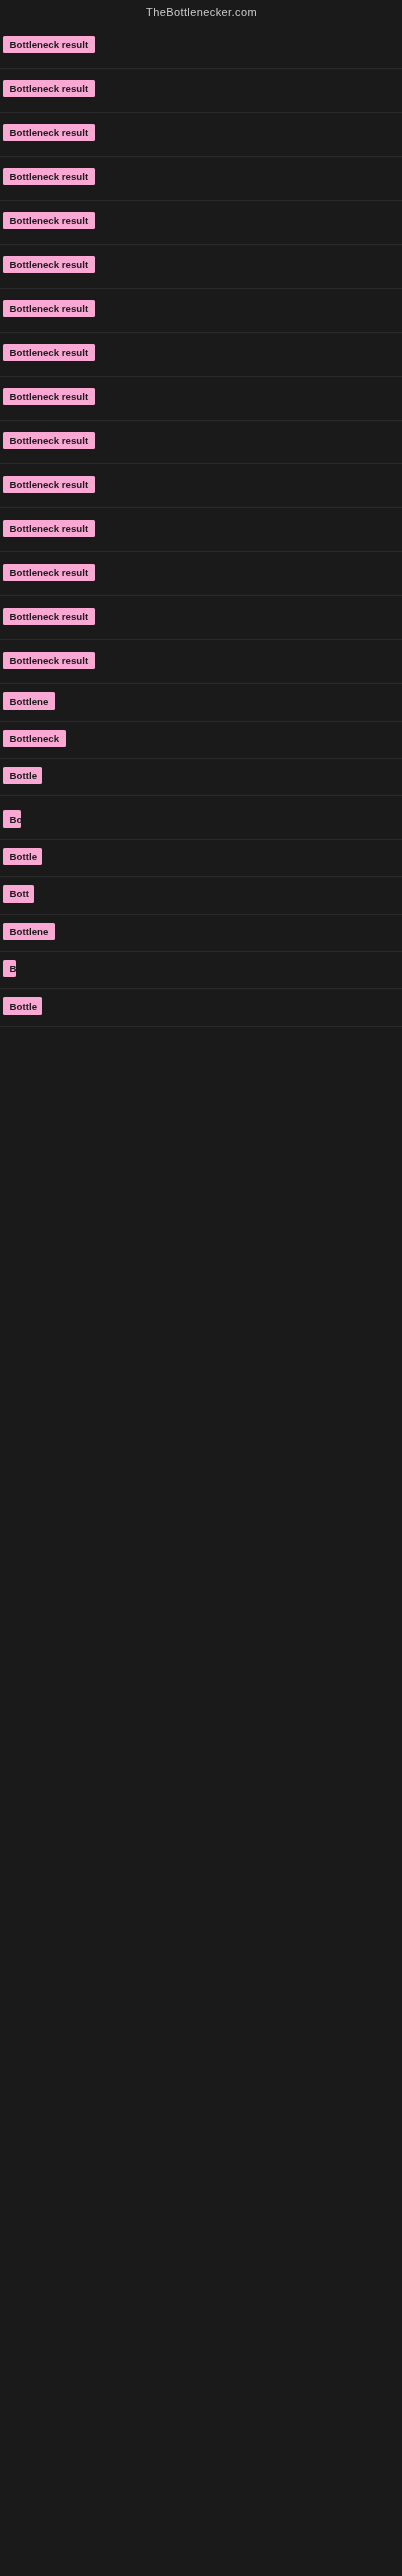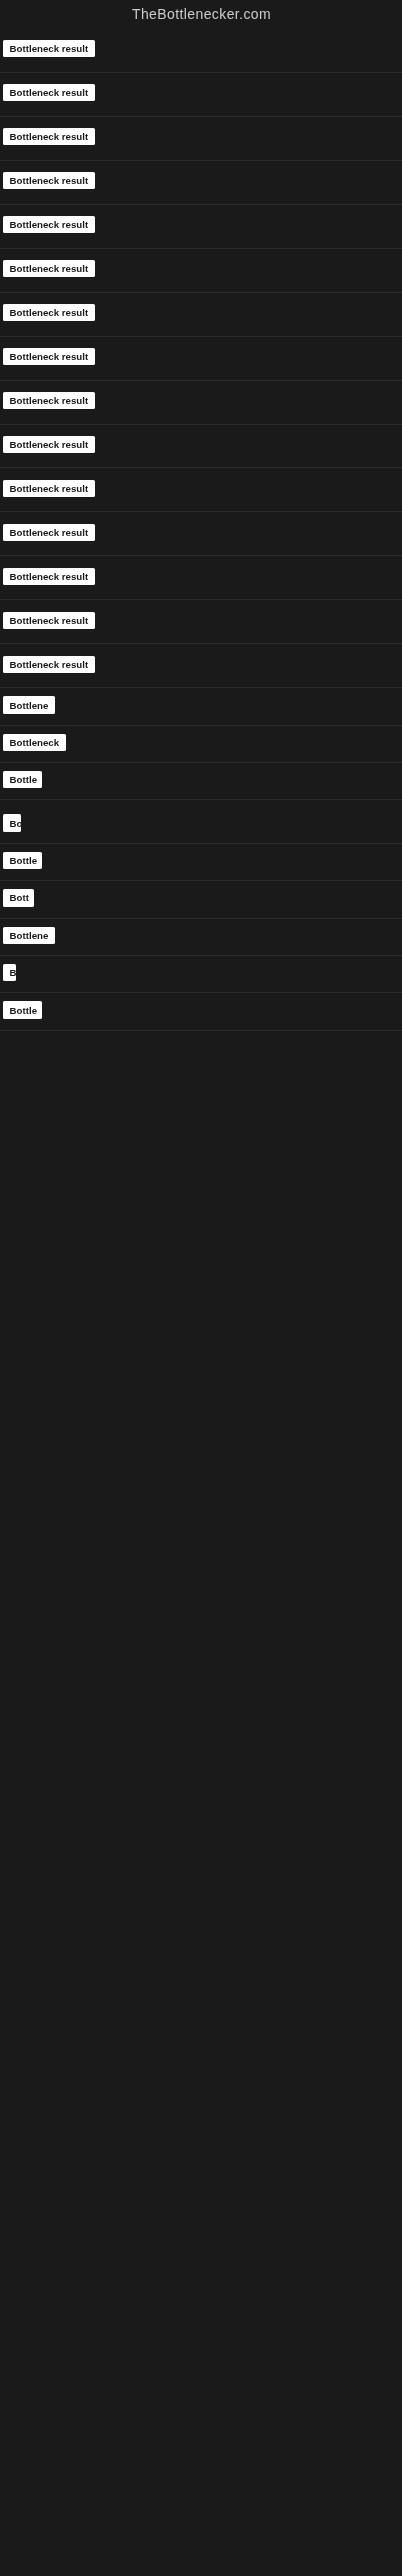--- a/index.html
+++ b/index.html
@@ -12,28 +12,28 @@
       width: 403px;
       min-height: 2576px;
       background-color: #1a1a1a;
       font-family: Arial, sans-serif;
       position: relative;
     }
 
     .site-title {
       text-align: center;
       color: #cccccc;
-      font-size: 14px;
+      font-size: 11px;
       padding: 6.4px 0;
       letter-spacing: 0.4px;
     }
 
     .bottleneck-badge {
       display: inline-block;
-      background-color: #ffffff;
+      background-color: #f9a8d4;
       color: #1a1a1a;
       font-size: 9.7px;
       font-weight: bold;
       padding: 3.2px 6.4px;
       border-radius: 1.6px;
       white-space: nowrap;
       overflow: hidden;
     }
 
     .result-row {

